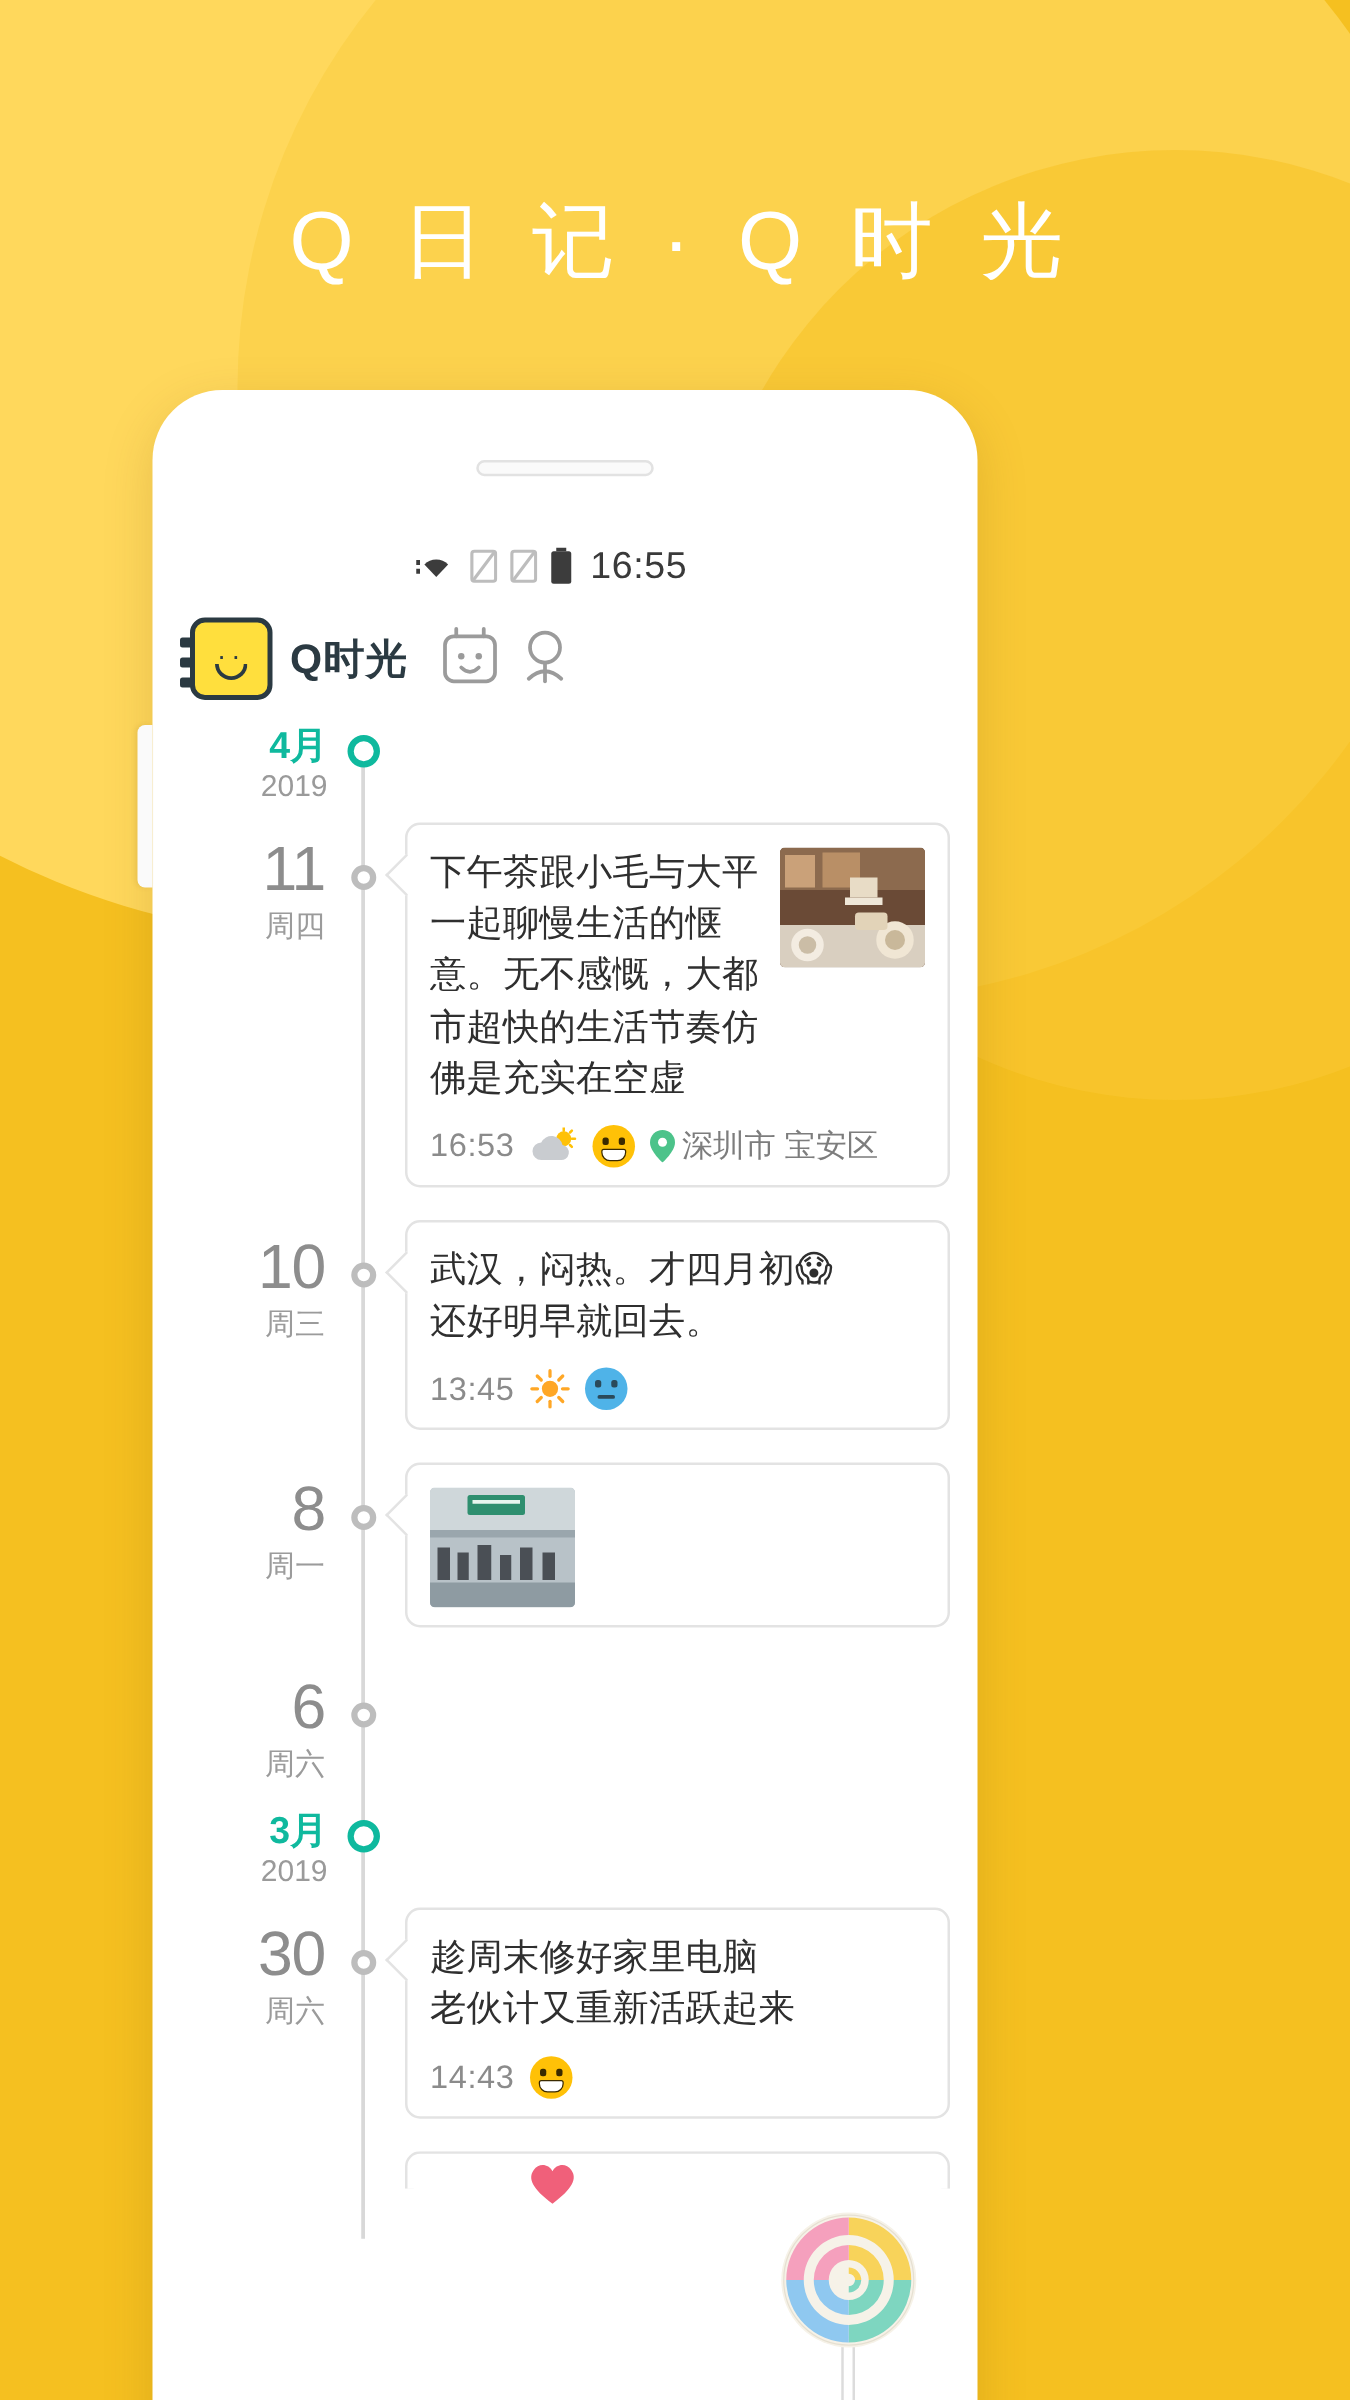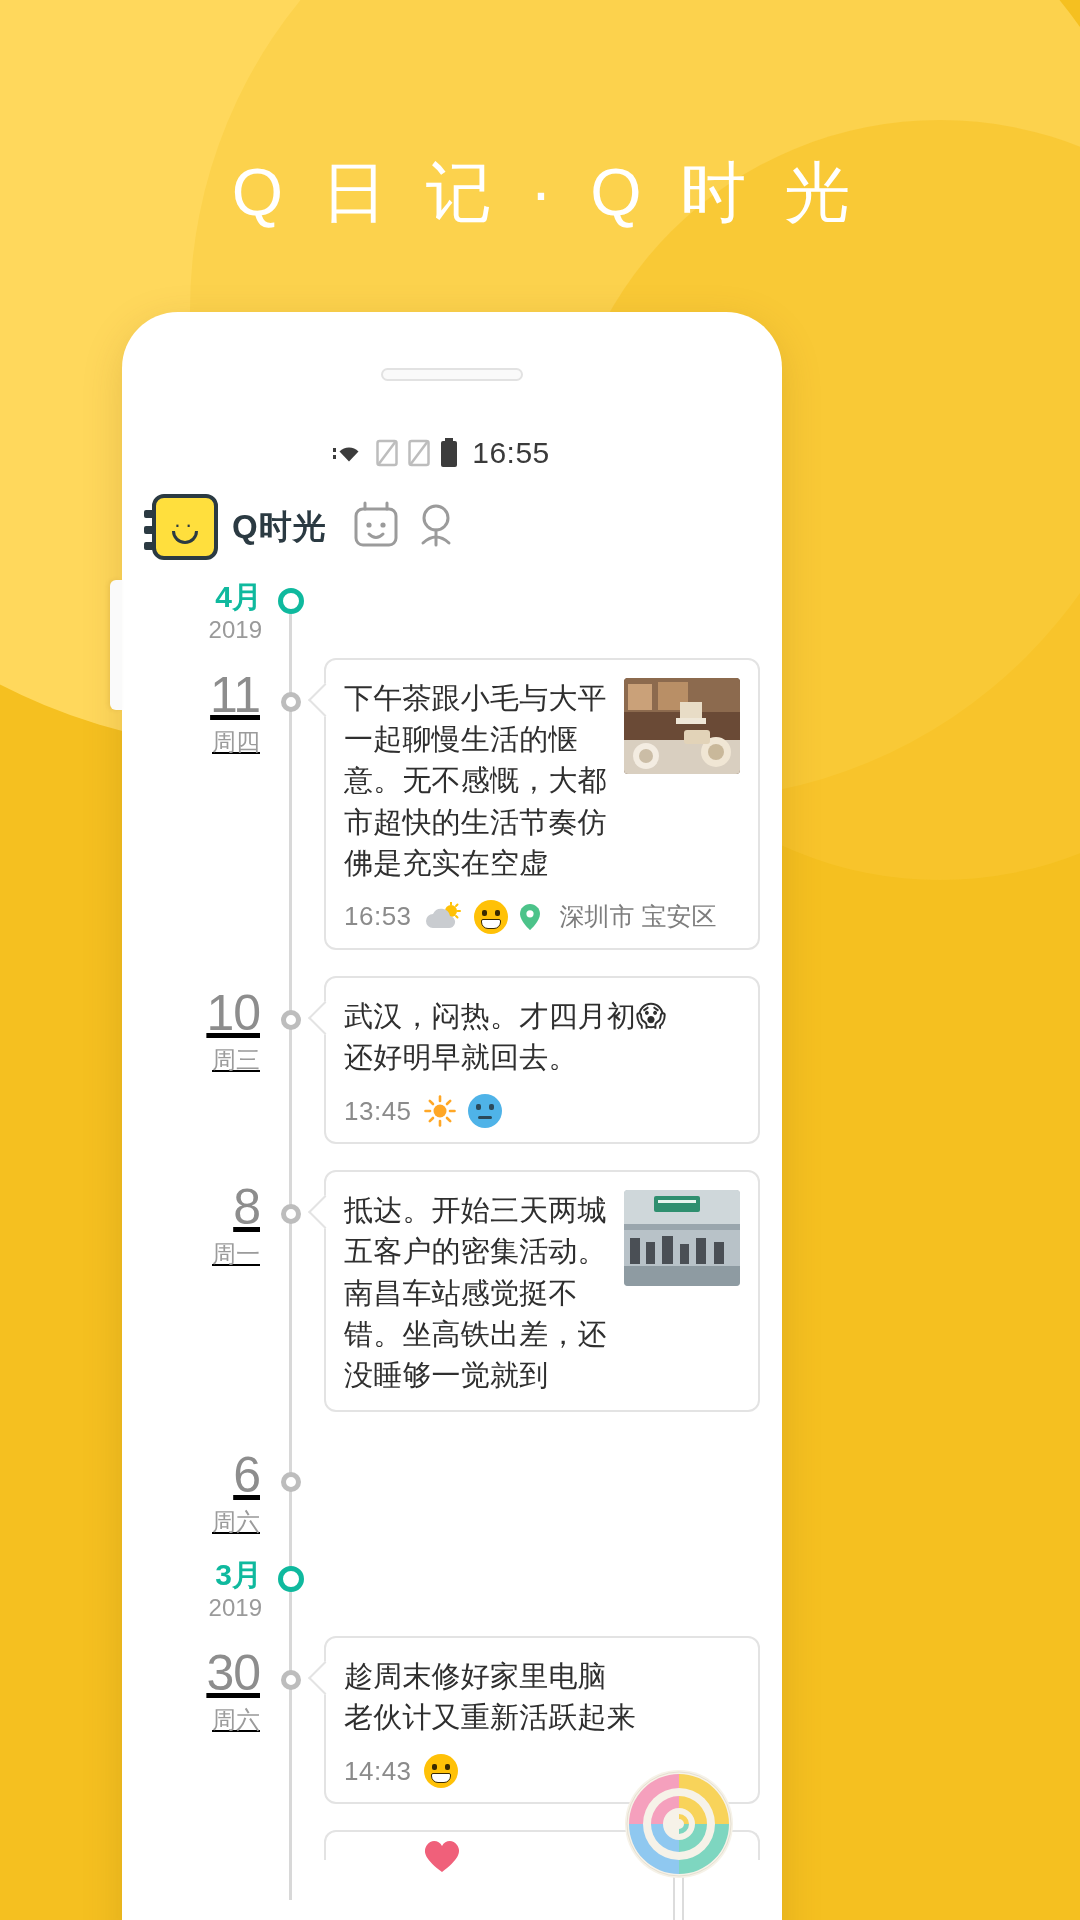--- a/index.html
+++ b/index.html
@@ -220,21 +220,20 @@
   .entry-row {
     margin-bottom: 26px;
   }
   .day-col {
     width: 150px;
     flex: none;
     text-align: right;
     padding-right: 16px;
     line-height: 1;
     padding-top: 12px;
-    text-decoration: underline;
   }
   .day-num {
     font-size: 50px;
     color: #8d8d8d;
     font-weight: 300;
     letter-spacing: -1px;
   }
   .day-week {
     font-size: 24px;
     color: #9b9b9b;
@@ -287,21 +286,21 @@
     margin-top: 16px;
   }
   .meta-time {
     font-size: 26px;
     color: #8b8b8b;
     letter-spacing: .5px;
   }
   .loc {
     display: flex;
     align-items: center;
-    gap: 20px;
+    gap: 6px;
     font-size: 25px;
     color: #7d7d7d;
   }
   .pin {
     width: 20px; height: 26px;
     position: relative;
     flex: none;
   }
 
   
@@ -557,21 +556,20 @@
       </div>
 
       <div class="tl-row entry-row">
         <div class="day-col">
           <div class="day-num">8</div>
           <div class="day-week">周一</div>
         </div>
         <div class="dot-day"></div>
         <div class="card">
           <div class="card-body">
-            <div class="card-text">抵达。开始三天两城五客户的密集活动。南昌车站感觉挺不错。坐高铁出差，还没睡够一觉就到</div>
             <div class="card-thumb">
               <svg width="116" height="96" viewBox="0 0 116 96">
                 <rect width="116" height="96" fill="#b8c2c8"></rect>
                 <rect width="116" height="34" fill="#cfd7da"></rect>
                 <rect x="30" y="6" width="46" height="16" rx="2" fill="#2f8f6f"></rect>
                 <rect x="34" y="10" width="38" height="3" fill="#e7f5ee"></rect>
                 <rect x="0" y="34" width="116" height="6" fill="#9aa6ad"></rect>
                 <g fill="#4a4f55">
                   <rect x="6" y="48" width="10" height="26"></rect>
                   <rect x="22" y="52" width="9" height="22"></rect>

